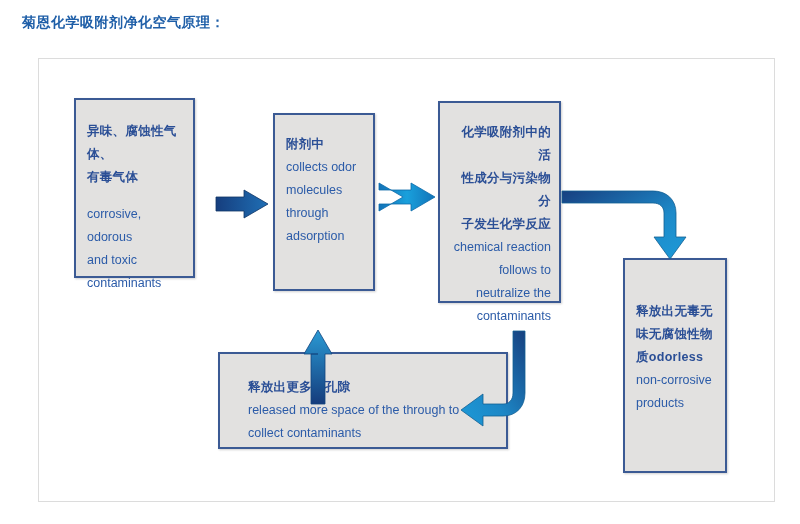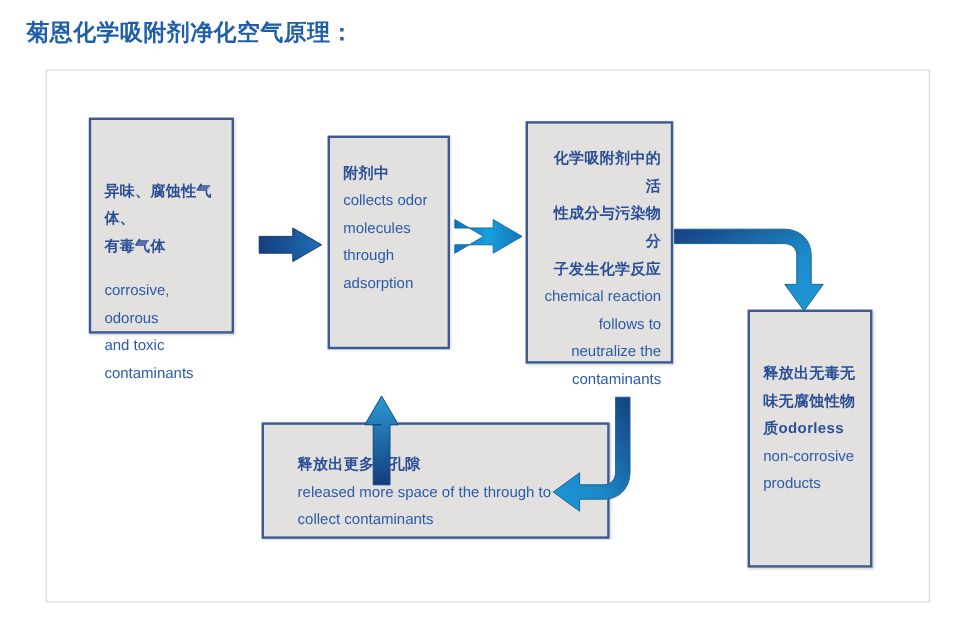--- a/index.html
+++ b/index.html
@@ -7,21 +7,21 @@
     width:800px;height:524px;
     background:#ffffff;
     font-family:"Liberation Sans", sans-serif;
     overflow:hidden;
     position:relative;
   }
   #page-title{
     position:absolute;
     left:22px; top:14px;
     font-family:"Liberation Serif", serif;
-    font-size:19px;
+    font-size:14px;
     font-weight:bold;
     color:#1F5FA8;
     letter-spacing:0.5px;
     white-space:nowrap;
   }
   #diagram-frame{
     position:absolute;
     left:38px; top:58px;
     width:737px; height:444px;
     border:1px solid #DCDCDC;
@@ -44,21 +44,21 @@
   }
   .cn{
     font-weight:bold;
     color:#2B4F96;
     letter-spacing:0.3px;
   }
   .en{ font-weight:normal; }
 
   
   #node-source{ left:73px;  top:97px;  width:121px; height:180px; }
-  #node-source .txt{ top:48px; }
+  #node-source .txt{ top:20px; }
 
   #node-adsorb{ left:272px; top:112px; width:102px; height:178px; }
   #node-adsorb .txt{ top:18px; }
 
   #node-react{ left:437px; top:100px; width:123px; height:202px; }
   #node-react .txt{ top:18px; }
 
   #node-release{ left:622px; top:257px; width:104px; height:215px; }
   #node-release .txt{ top:40px; }
 

